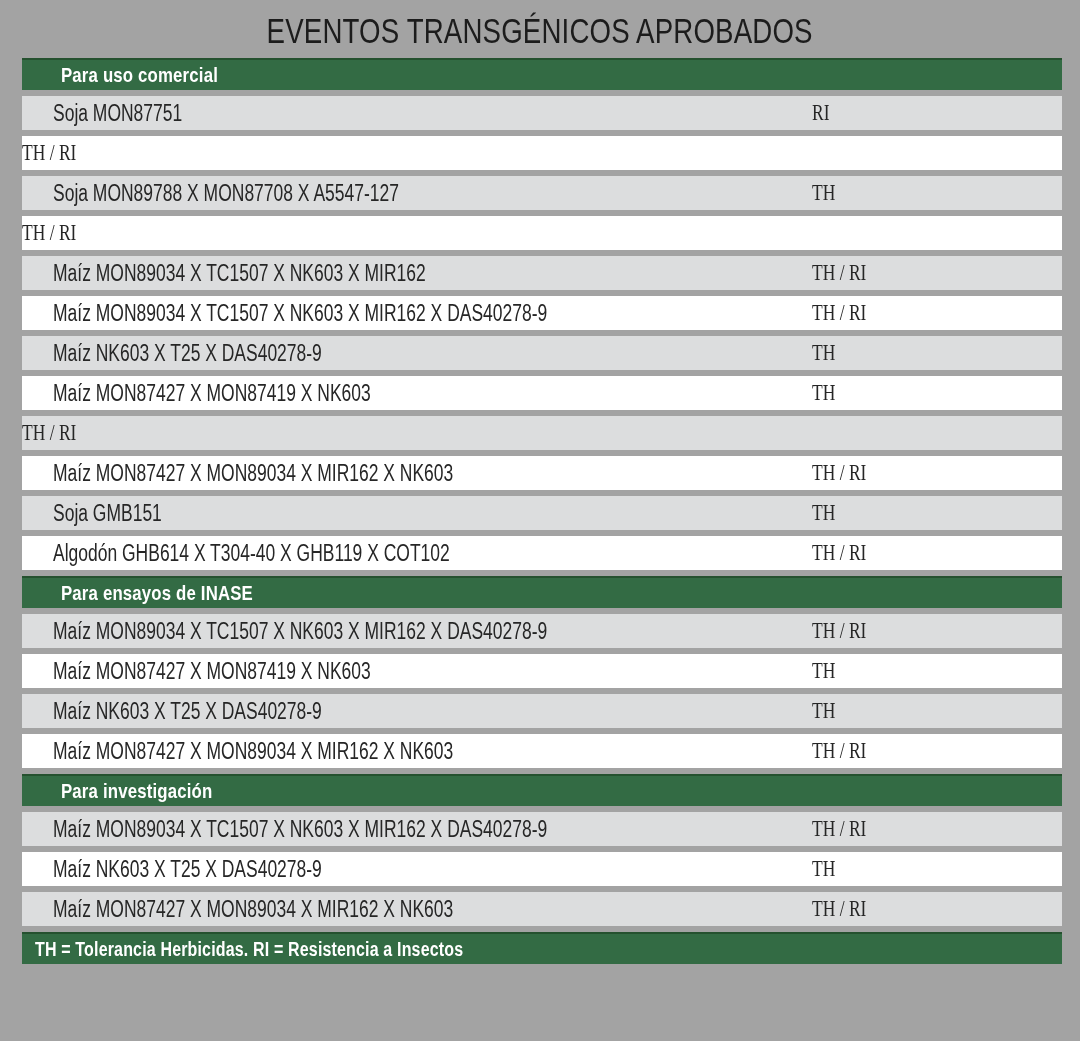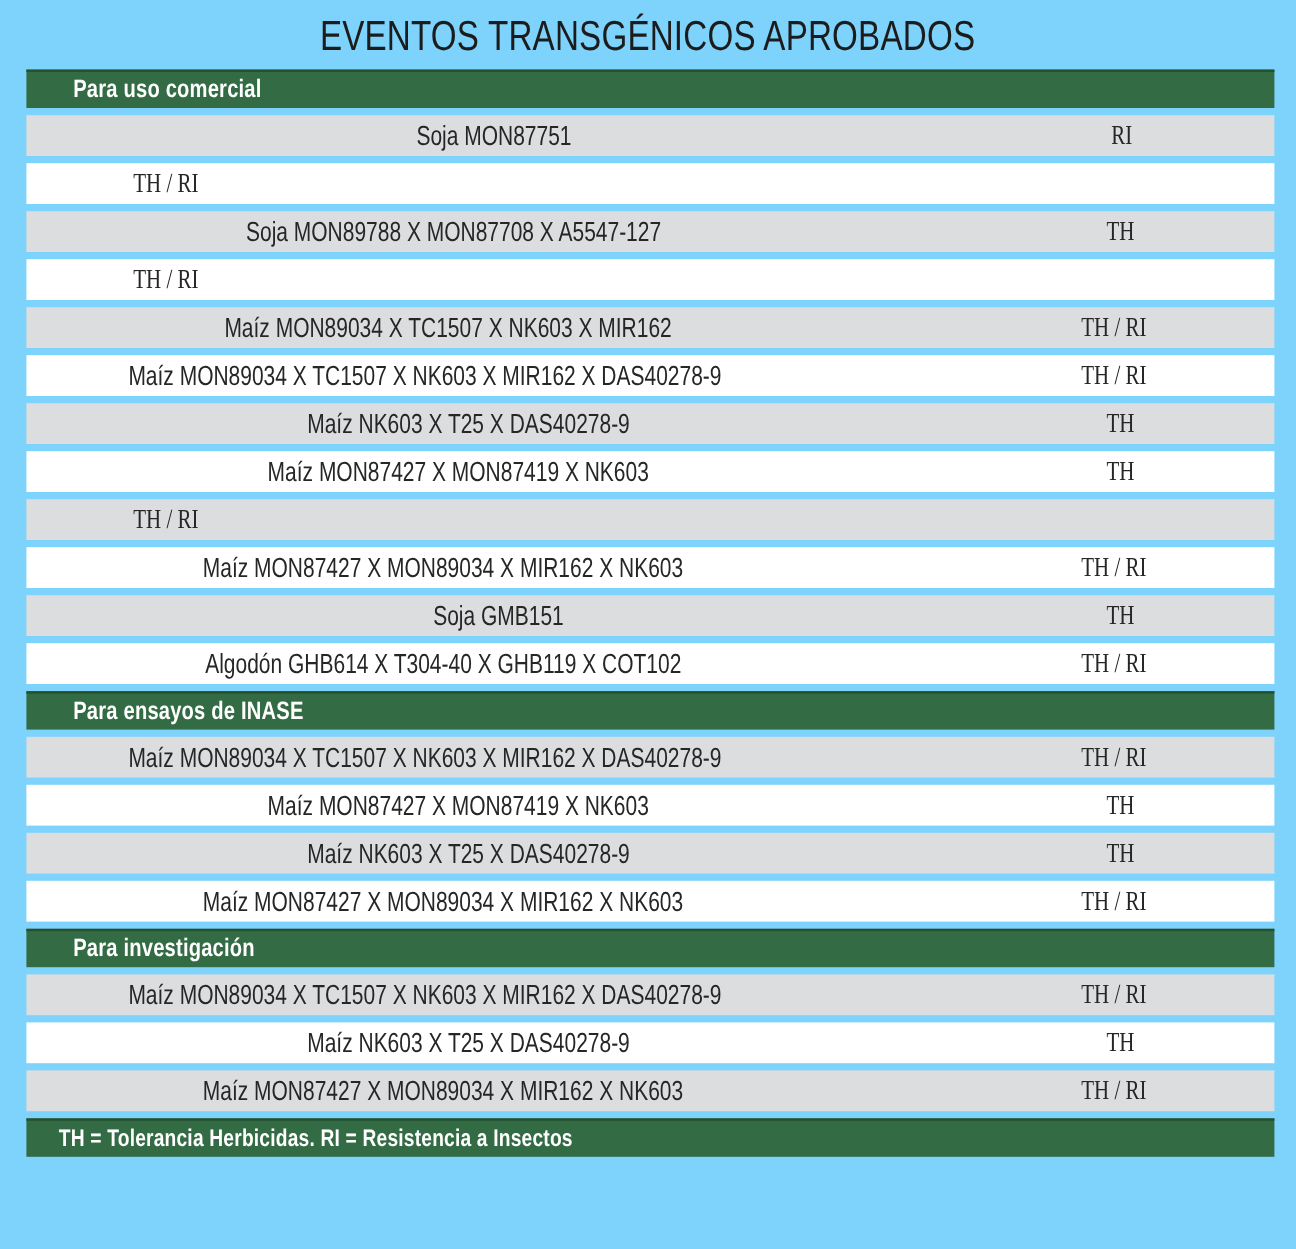--- a/index.html
+++ b/index.html
@@ -6,21 +6,21 @@
   html, body { background: #ffffff; }
   body {
     width: 1080px;
     height: 1041px;
     font-family: "Liberation Sans", sans-serif;
     overflow: hidden;
   }
   .page {
     width: 1080px;
     height: 1041px;
-    background: #7dd3fc;
+    background: #a3a3a3;
     overflow: hidden;
   }
   .title-wrap {
     height: 58px;
     padding-top: 9px;
     text-align: center;
   }
   .title {
     display: inline-block;
     font-size: 35px;
@@ -54,41 +54,40 @@
     transform: scaleX(0.80);
     transform-origin: 0 50%;
     white-space: nowrap;
     letter-spacing: 0.2px;
   }
   .row {
     height: 34px;
     margin-bottom: 6px;
     display: flex;
     align-items: center;
-    text-align: center;
   }
   .row-gray { background: var(--row-gray, #DCDDDE); }
   .row-white { background: var(--row-white, #FFFFFF); }
   .cell-name { flex: 1 1 auto; padding-left: 31px; }
   .cell-tag  { flex: 0 0 250px; font-family: Liberation Serif, serif; }
   .cell-text {
     display: inline-block;
     font-size: 23px;
     color: var(--body-text, #262626);
     transform: scaleX(0.76);
     transform-origin: 0 50%;
     white-space: nowrap;
   }
   .legend-bar {
     height: 32px;
     background: var(--header-green, #336B44);
     border-top: 2px solid var(--header-green-edge, #25512F);
     display: flex;
     align-items: center;
-    padding-left: 27px;
+    padding-left: 13px;
     margin-top: 4px;
   }
   .legend-text { font-size: 20px; }
 </style>
 </head>
 <body>
 
 <div class="page">
   <div class="title-wrap">
     <span class="title">EVENTOS TRANSGÉNICOS APROBADOS</span>

